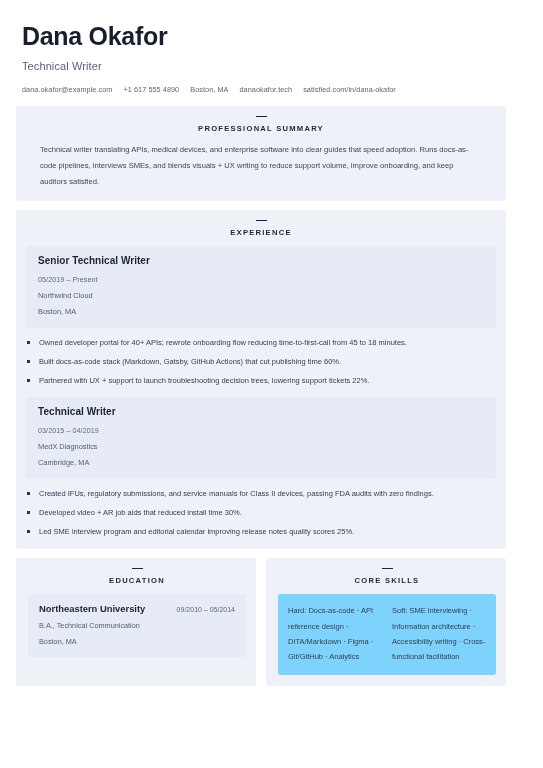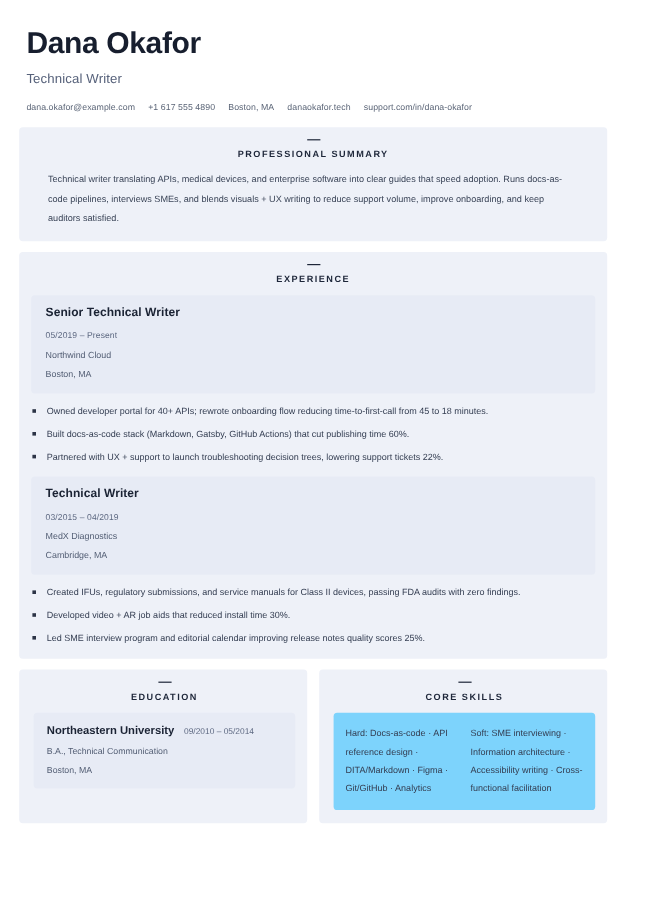--- a/index.html
+++ b/index.html
@@ -167,20 +167,21 @@
     flex: 1 1 0;
     margin-bottom: 0;
     min-width: 0;
     padding-left: 12px;
   }
 
   .edu-entry { background: #e7ebf5; border-radius: 3px; padding: 9px 11px 10px 11px; }
 
   .edu-top {
     display: flex;
+    justify-content: space-between;
     align-items: baseline;
     gap: 8px;
     margin-bottom: 7px;
   }
   .edu-school {
     font-size: 9.4px;
     font-weight: bold;
     color: #1b2334;
   }
   .edu-dates {
@@ -241,21 +242,21 @@
 <div class="page">
 
   <div class="header">
     <div class="full-name">Dana Okafor</div>
     <div class="headline">Technical Writer</div>
     <div class="contact-line">
       <span class="contact-item">dana.okafor@example.com</span>
       <span class="contact-item">+1 617 555 4890</span>
       <span class="contact-item">Boston, MA</span>
       <span class="contact-item">danaokafor.tech</span>
-      <span class="contact-item">support.com/in/dana-okafor</span>
+      <span class="contact-item">satisfied.com/in/dana-okafor</span>
     </div>
   </div>
 
   <div class="section">
     <div class="section-head">
       <span class="head-rule"></span>
       <span class="section-title">Professional Summary</span>
     </div>
     <div class="summary-text">Technical writer translating APIs, medical devices, and enterprise software into clear guides that speed adoption. Runs docs-as-code pipelines, interviews SMEs, and blends visuals + UX writing to reduce support volume, improve onboarding, and keep auditors satisfied.</div>
   </div>

